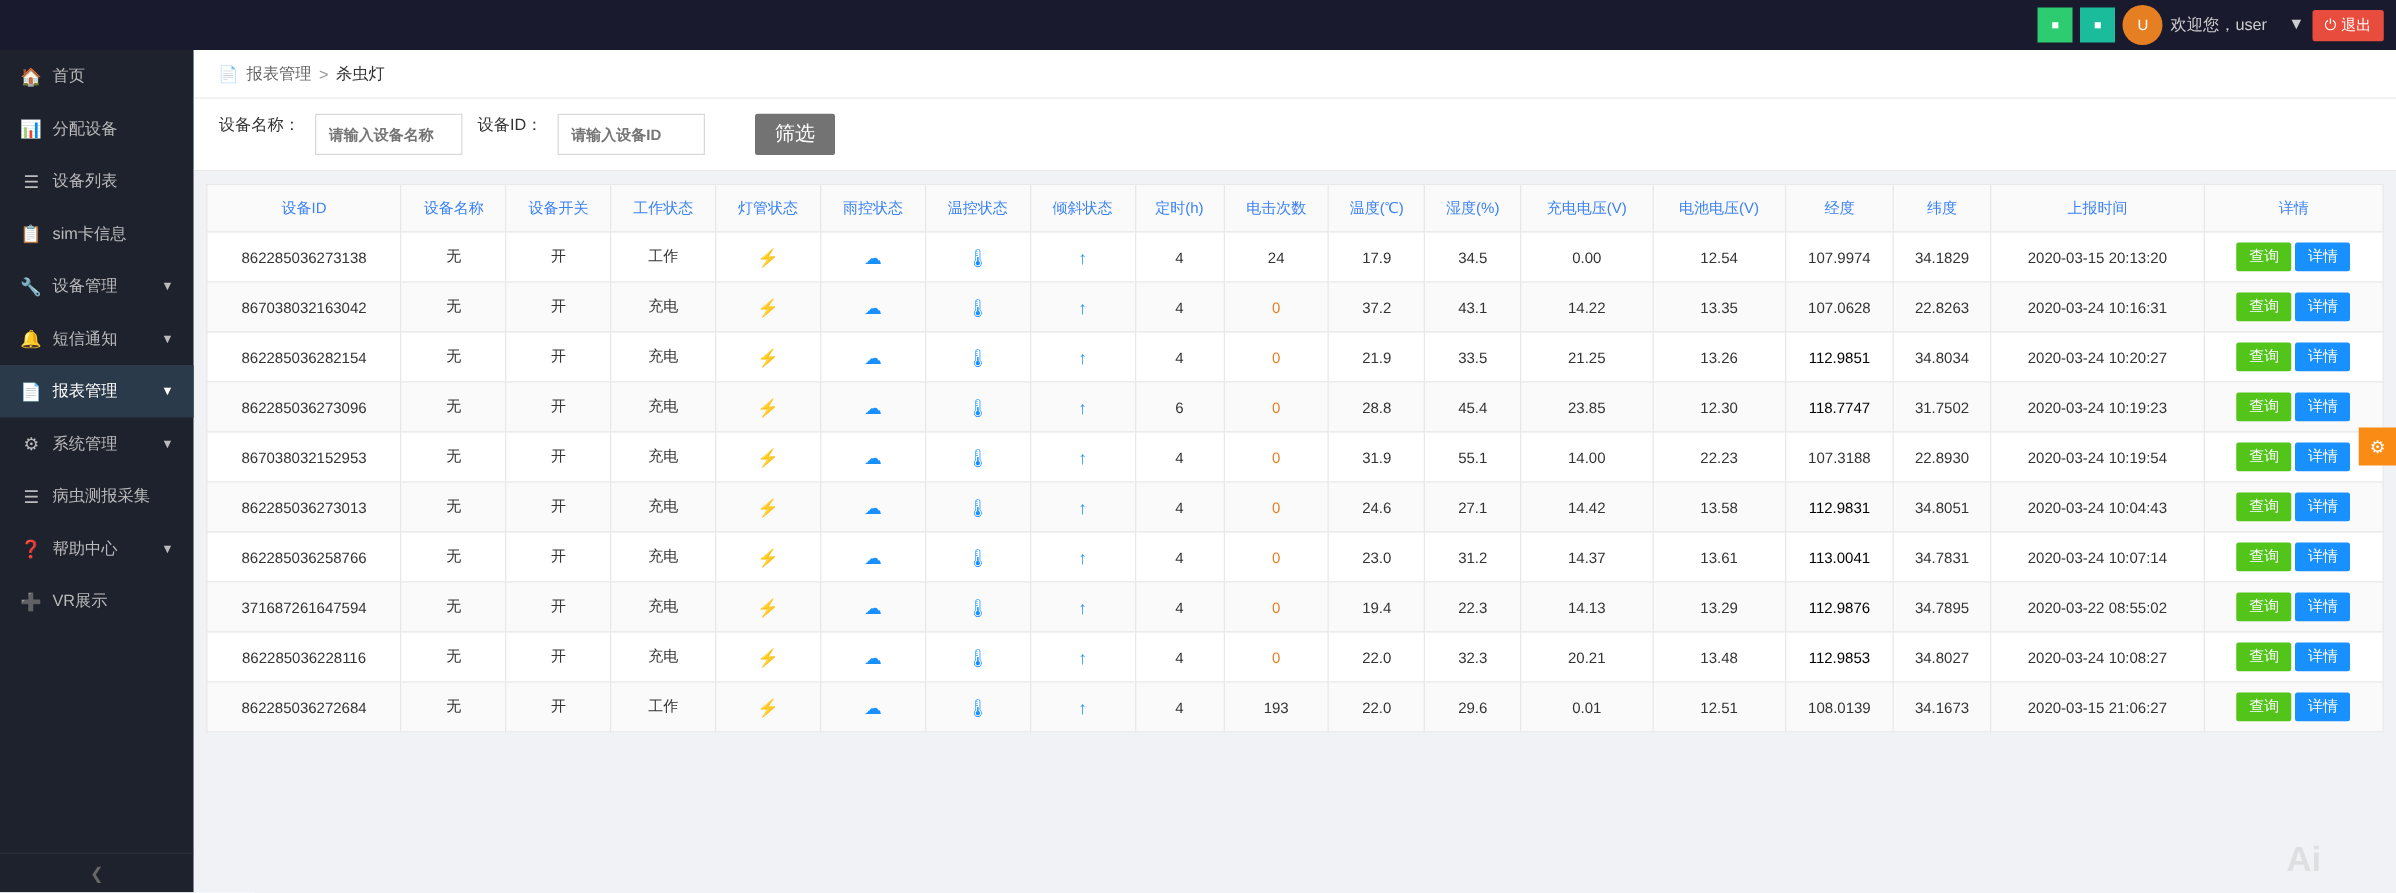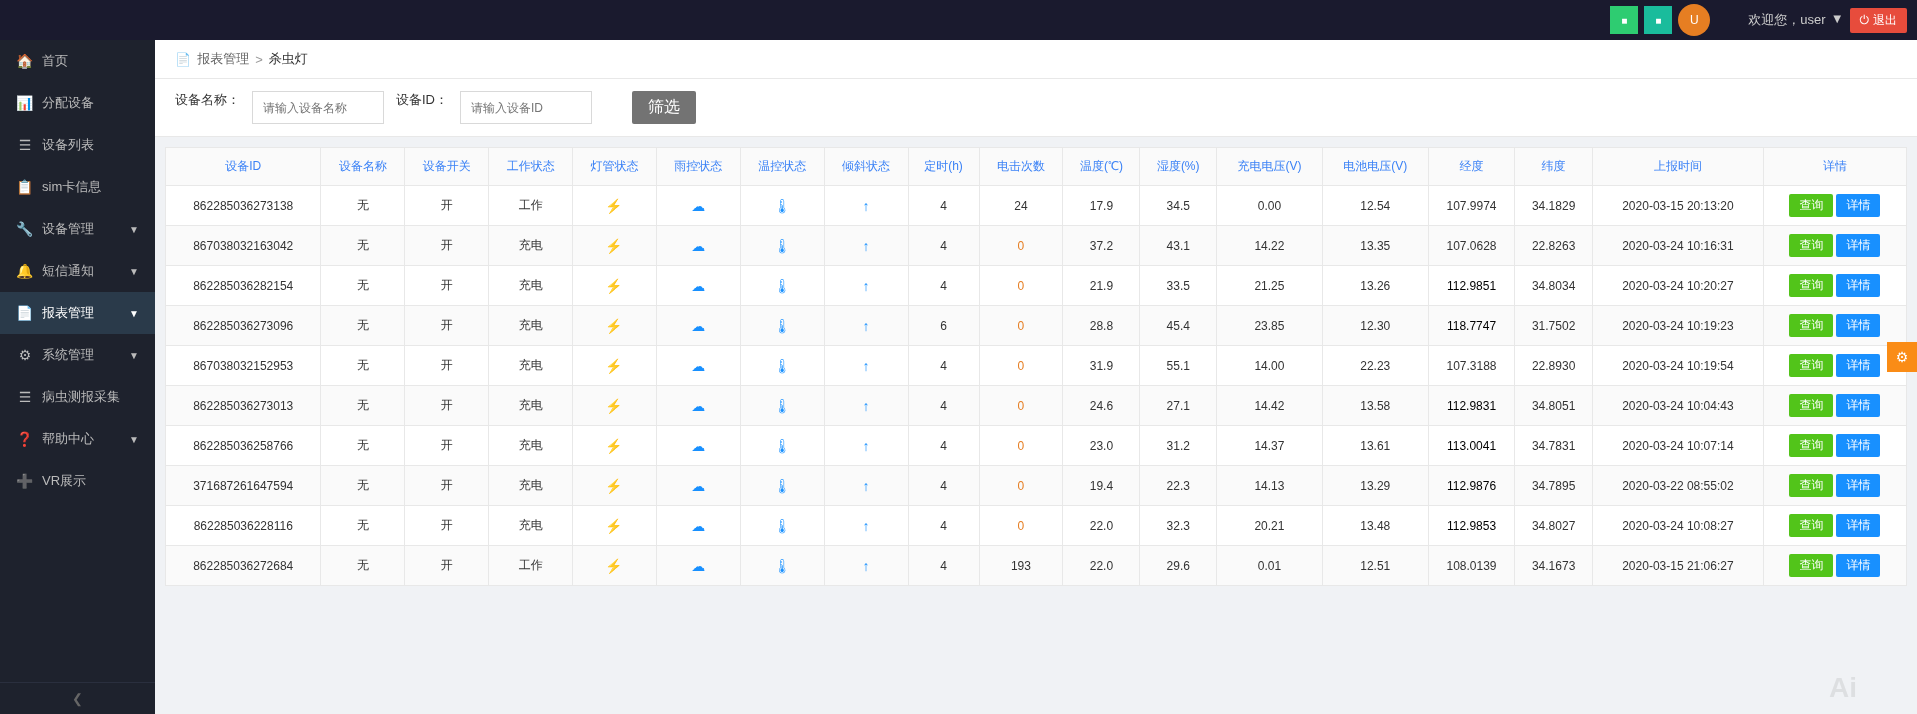--- a/index.html
+++ b/index.html
@@ -23,21 +23,21 @@
     }
     .topbar-btn.green { background: #2ecc71; }
     .topbar-btn.teal { background: #1abc9c; }
     .topbar-avatar {
       width: 32px; height: 32px; border-radius: 50%;
       background: #e67e22;
       display: flex; align-items: center; justify-content: center;
       color: white; font-size: 12px;
     }
     .topbar-user {
-      color: #ccc; font-size: 13px; display: flex; align-items: flex-start; gap: 5px; cursor: pointer; margin-left: 32px;
+      color: #ccc; font-size: 13px; display: flex; align-items: flex-start; gap: 17px; cursor: pointer;
     }
     .topbar-logout {
       background: #e74c3c;
       color: white;
       padding: 4px 10px;
       font-size: 12px;
       cursor: pointer;
       display: flex; align-items: center; gap: 4px;
       border-radius: 2px;
     }
@@ -113,23 +113,24 @@
       display: flex;
       gap: 12px;
       flex-shrink: 0;
       border-bottom: 1px solid #e8e8e8;
     }
     .filter-label { color: #333; font-size: 13px; }
     .filter-input {
       border: 1px solid #d9d9d9;
       padding: 5px 10px;
       font-size: 12px;
-      width: 132px;
+      width: 118px;
       outline: none;
       color: #999;
+      font-weight: bold;
     }
     .filter-btn {
       background: #737373;
       color: white;
       border: none;
       padding: 6px 16px;
       font-size: 16px;
       cursor: pointer;
       border-radius: 2px;
       margin-left: 28px;

